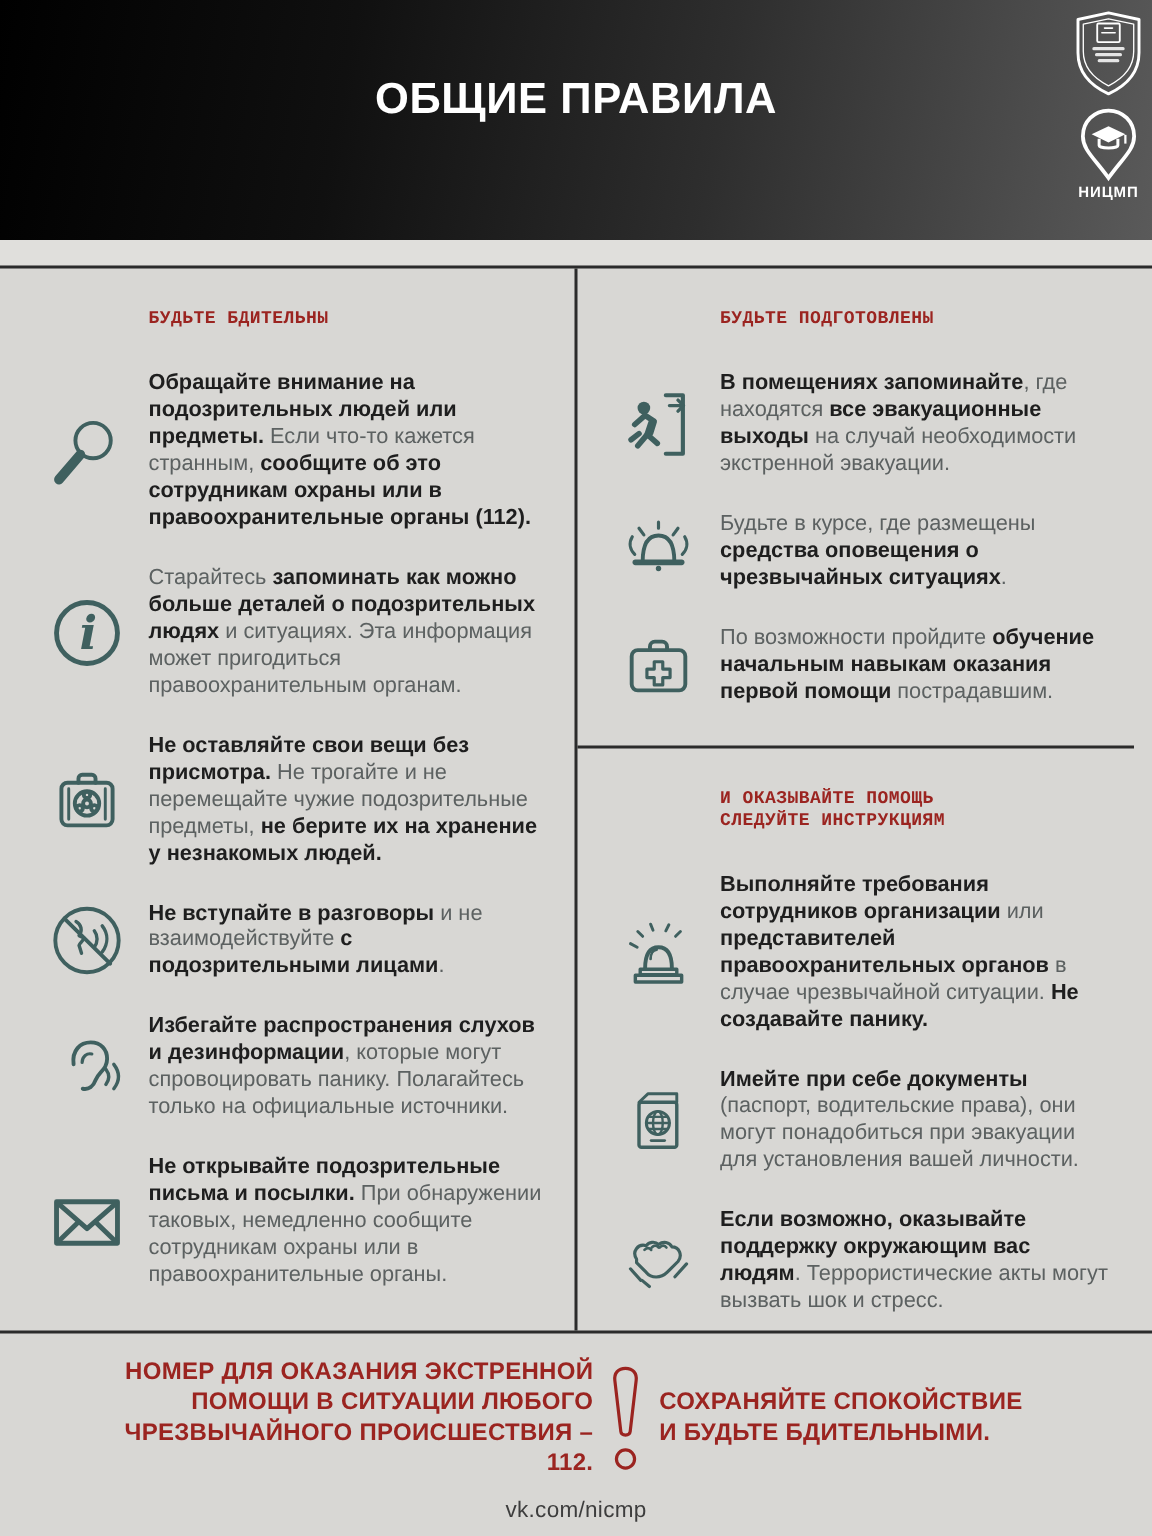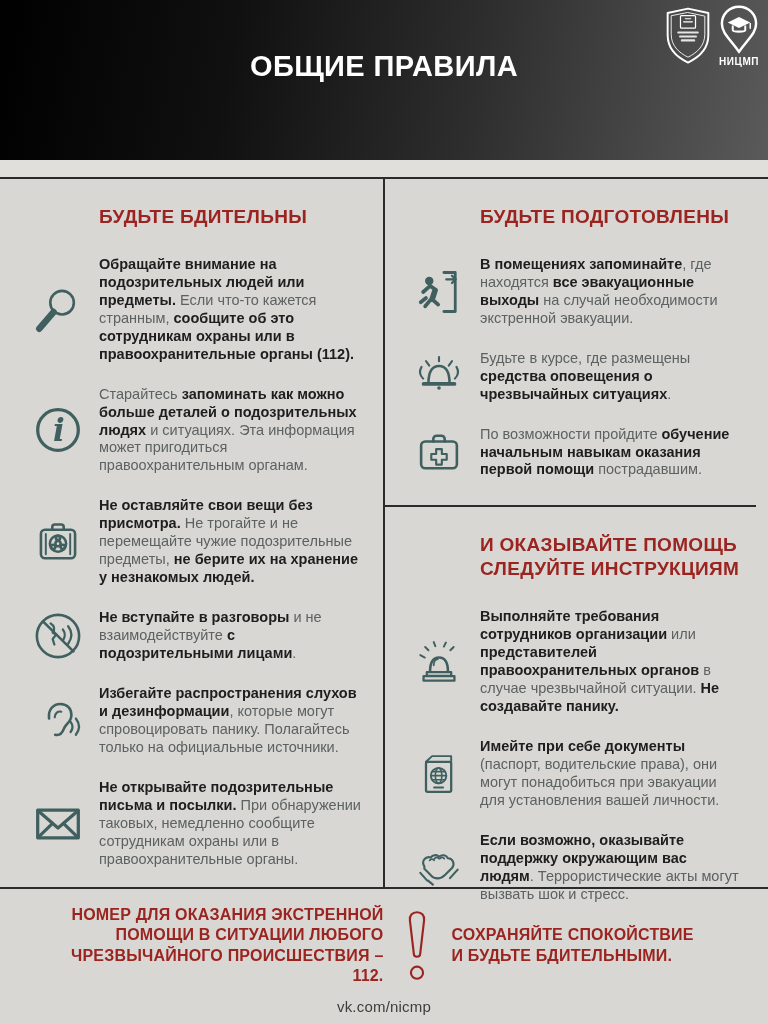--- a/index.html
+++ b/index.html
@@ -12,52 +12,52 @@
   .poster{width:768px;height:1024px;display:flex;flex-direction:column;position:relative;}
 
   
   .header{
     height:160px;flex:0 0 160px;position:relative;
     background:linear-gradient(100deg,#000 0%,#101010 30%,#2e2e2e 62%,#5a5a5a 100%);
   }
   .title{margin:0;padding-top:49px;text-align:center;color:#fff;
     font-size:29px;font-weight:700;line-height:1.24;letter-spacing:.4px;}
   .title span{display:block;}
-  .logos{position:absolute;top:5px;right:6px;display:flex;align-items:flex-start;gap:5px;}
+  .logos{position:absolute;top:5px;right:6px;display:flex;align-items:flex-start;gap:5px;flex-direction:column;}
   .logo-shield svg{width:46px;height:62px;display:block;}
   .logo-pin{display:flex;flex-direction:column;align-items:center;}
   .logo-pin svg{width:46px;height:50px;display:block;}
   .logo-label{color:#fff;font-size:10px;letter-spacing:.6px;font-weight:700;margin-top:1px;}
 
   
   .gap-strip{height:17px;flex:0 0 17px;background:#e0dfdc;}
   .content{
     flex:0 0 712px;height:712px;display:flex;box-sizing:border-box;
     border-top:2px solid #2b2b2b;border-bottom:2px solid #2b2b2b;
   }
   .col{box-sizing:border-box;}
   .col-left{width:385px;flex:0 0 385px;border-right:2px solid #2b2b2b;padding:26px 14px 0 32px;}
   .col-right{flex:1;padding:26px 24px 0 28px;}
   .section-heading{
     margin:0 0 0 67px;color:var(--accent-red,#9b2420);
-    font-size:19px;font-weight:700;letter-spacing:.3px;line-height:1.25;
+    font-size:12px;font-weight:700;letter-spacing:.3px;line-height:1.25;font-family:Liberation Mono, monospace;
   }
   .section-heading span{display:block;}
   .items .item{display:flex;align-items:center;gap:15px;margin-top:22px;}
   .items .item:first-child{margin-top:27px;}
   .item-icon{flex:0 0 52px;max-width:52px;display:flex;justify-content:center;}
   .item-icon svg{width:52px;height:52px;display:block;}
   .item-text{margin:0;font-size:14.5px;line-height:1.24;color:#5c6161;}
   .item-text b{color:#1e1e1e;font-weight:700;}
   .divider{border:none;border-top:2px solid #2b2b2b;margin:26px -12px 0 -28px;height:0;}
   .col-right .section-heading.second{margin-top:26px;}
 
   
   .bottom{flex:1;position:relative;}
-  .bottom-inner{display:flex;align-items:center;justify-content:center;gap:17px;padding-top:16px;}
+  .bottom-inner{display:flex;align-items:center;justify-content:center;gap:5px;padding-top:16px;}
   .emg,.calm{
     margin:0;color:var(--accent-red,#9b2420);font-weight:700;
     font-size:16px;line-height:1.28;letter-spacing:.2px;
   }
   .emg{width:322px;text-align:right;}
   .calm{width:255px;text-align:left;}
   .excl{flex:0 0 34px;}
   .excl svg{width:32px;height:76px;display:block;}
   .footer-link{
     position:absolute;left:0;right:0;bottom:9px;text-align:center;

